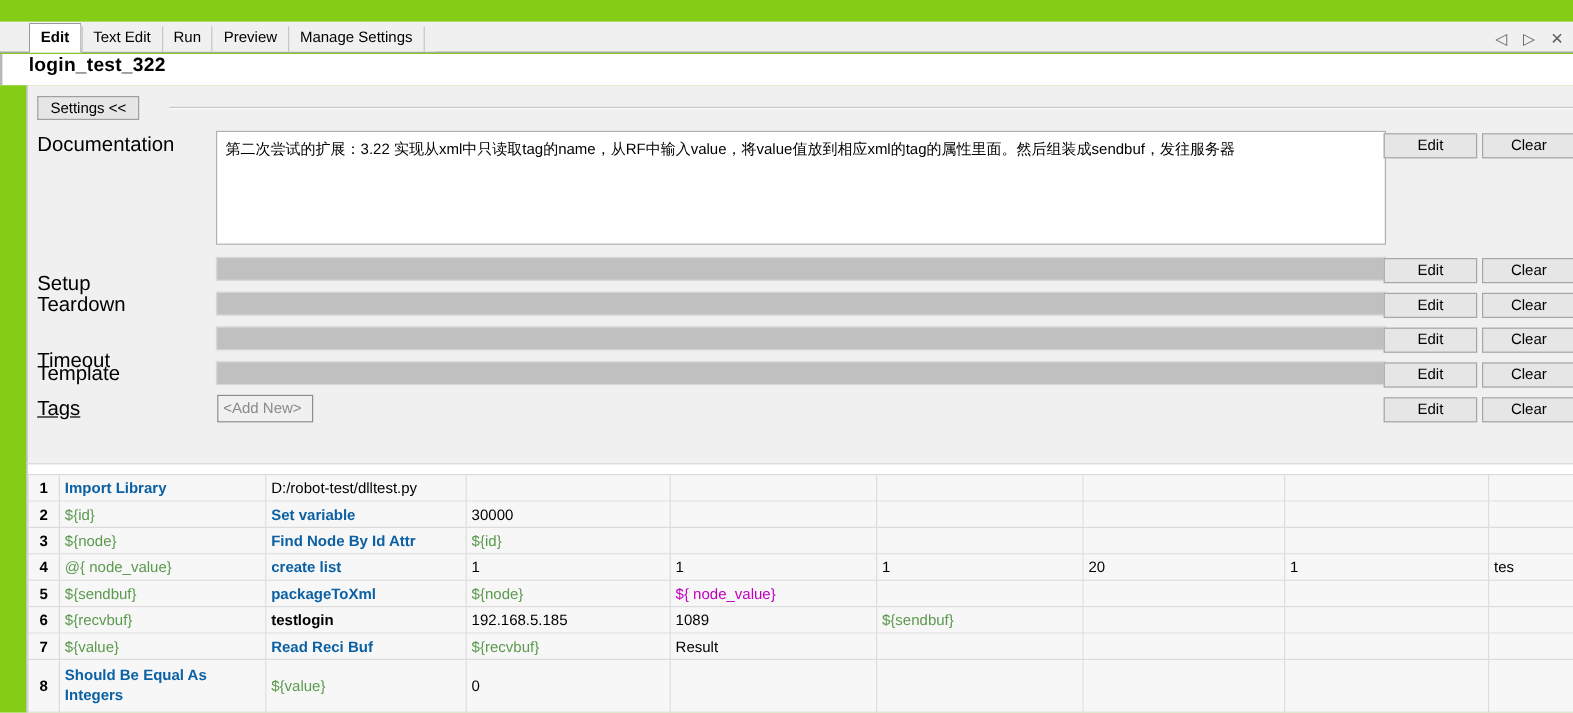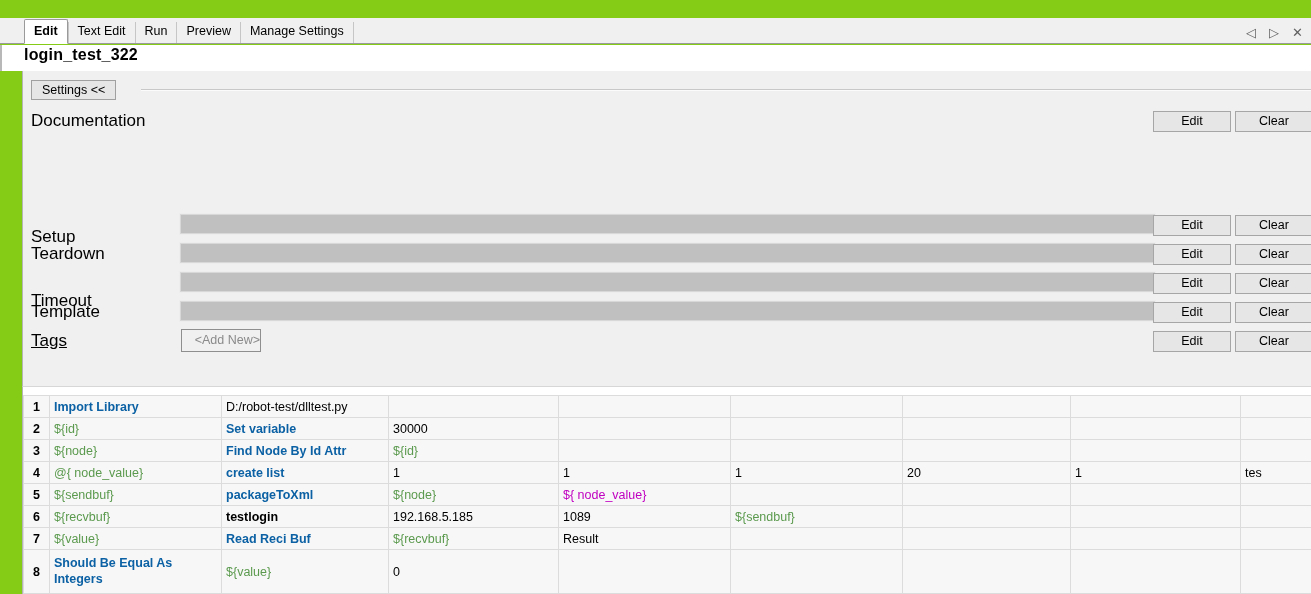--- a/index.html
+++ b/index.html
@@ -91,21 +91,21 @@
     overflow:hidden; color:#000;
   }
   .gray-input {
     position:absolute; left:157px; width:975px; height:20px;
     background:#c0c0c0; border:1px solid #d8d8d8;
     outline:1px solid #ededed;
   }
   .tags-input {
     position:absolute; left:158px; width:80px; height:23px;
     background:#f0f0f0; border:1px solid #8e8e8e;
-    font-size:12.5px; color:#8a8a8a; line-height:21px; padding-left:4px;text-align:right;
+    font-size:12.5px; color:#8a8a8a; line-height:21px; padding-left:4px;
   }
   .btn {
     position:absolute; height:21px; width:78px;
     background:#e6e6e6;
     border:1px solid #a6a6a6;
     font-size:12.5px; line-height:19px; text-align:center;
     color:#000;
   }
   .btn.edit  { left:1130px; }
   .btn.clear { left:1212px; }
@@ -174,20 +174,21 @@
 
   <div class="title-bar"></div>
   <div class="page-title">login_test_322</div>
 
   <div class="settings-panel">
 
     <div class="settings-toggle">Settings &lt;&lt;</div>
     <div class="toggle-line"></div>
 
     <div class="field-label" style="top:40px;">Documentation</div>
+    <div class="doc-box">第二次尝试的扩展：3.22 实现从xml中只读取tag的name，从RF中输入value，将value值放到相应xml的tag的属性里面。然后组装成sendbuf，发往服务器</div>
     <div class="btn edit" style="top:40px;">Edit</div>
     <div class="btn clear" style="top:40px;">Clear</div>
 
     <div class="field-label" style="top:156px;text-align:right;">Setup</div>
     <div class="gray-input" style="top:143px;"></div>
     <div class="btn edit" style="top:144px;">Edit</div>
     <div class="btn clear" style="top:144px;">Clear</div>
 
     <div class="field-label" style="top:173px;">Teardown</div>
     <div class="gray-input" style="top:172px;"></div>

